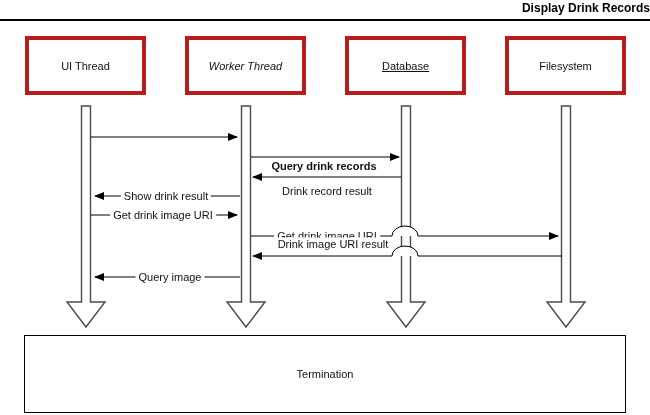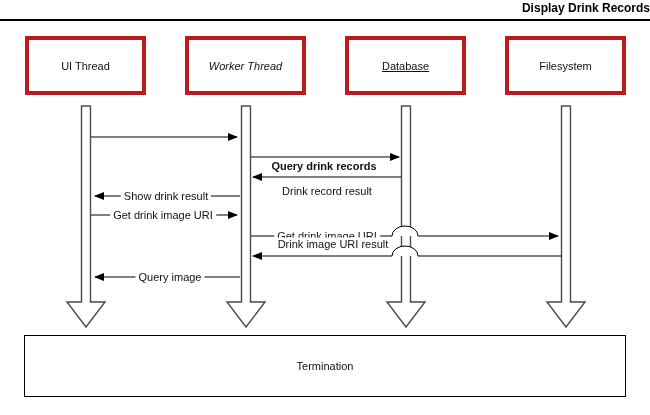--- a/index.html
+++ b/index.html
@@ -63,21 +63,21 @@
     padding: 0 3px;
     font-size: 11px;
     white-space: nowrap;
     line-height: 13px;
   }
   .termination-box {
     position: absolute;
     left: 24px;
     top: 335px;
     width: 602px;
-    height: 62px;
+    height: 78px;
     box-sizing: border-box;
     border: 1px solid #000000;
     background: #ffffff;
     display: flex;
     align-items: center;
     justify-content: center;
     font-size: 11px;
   }
 </style>
 </head>

